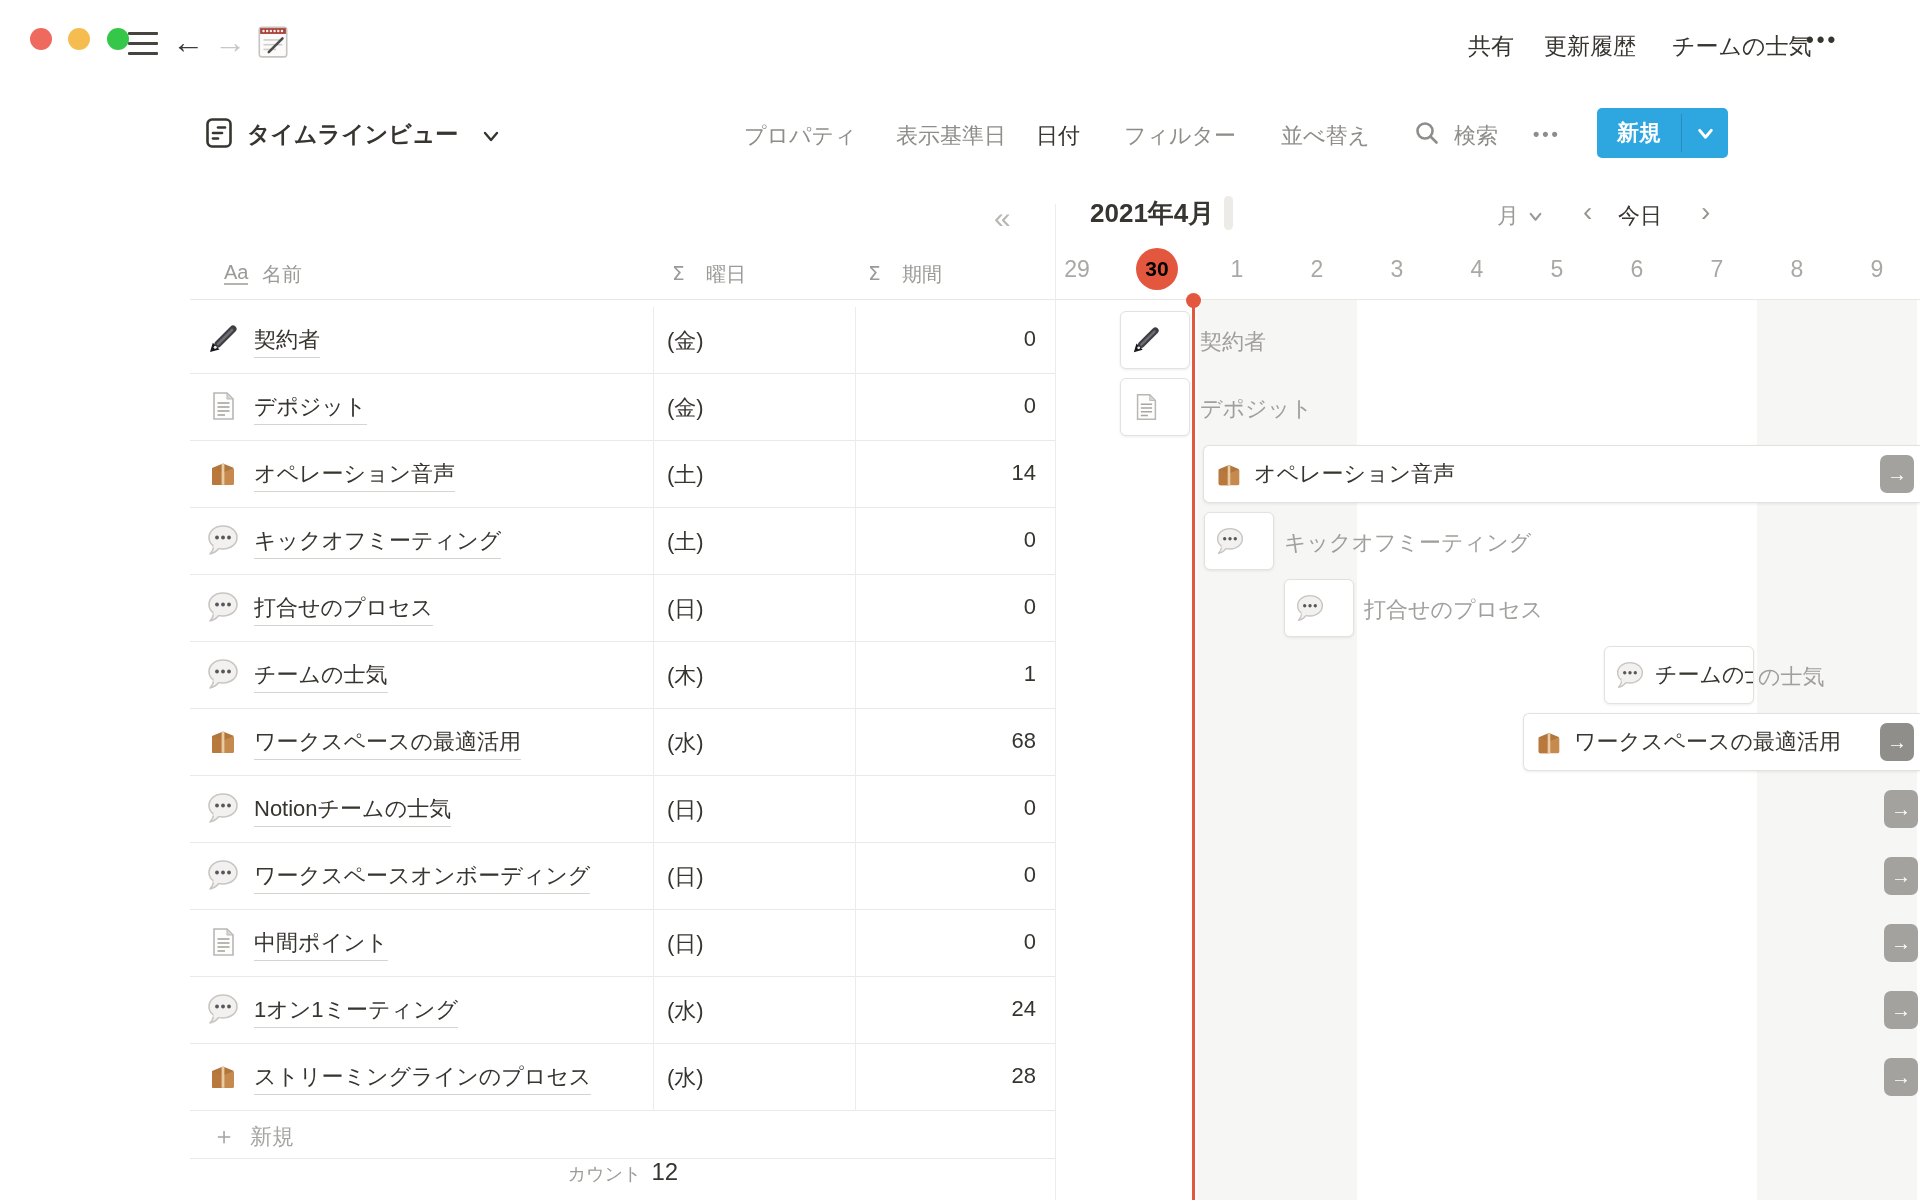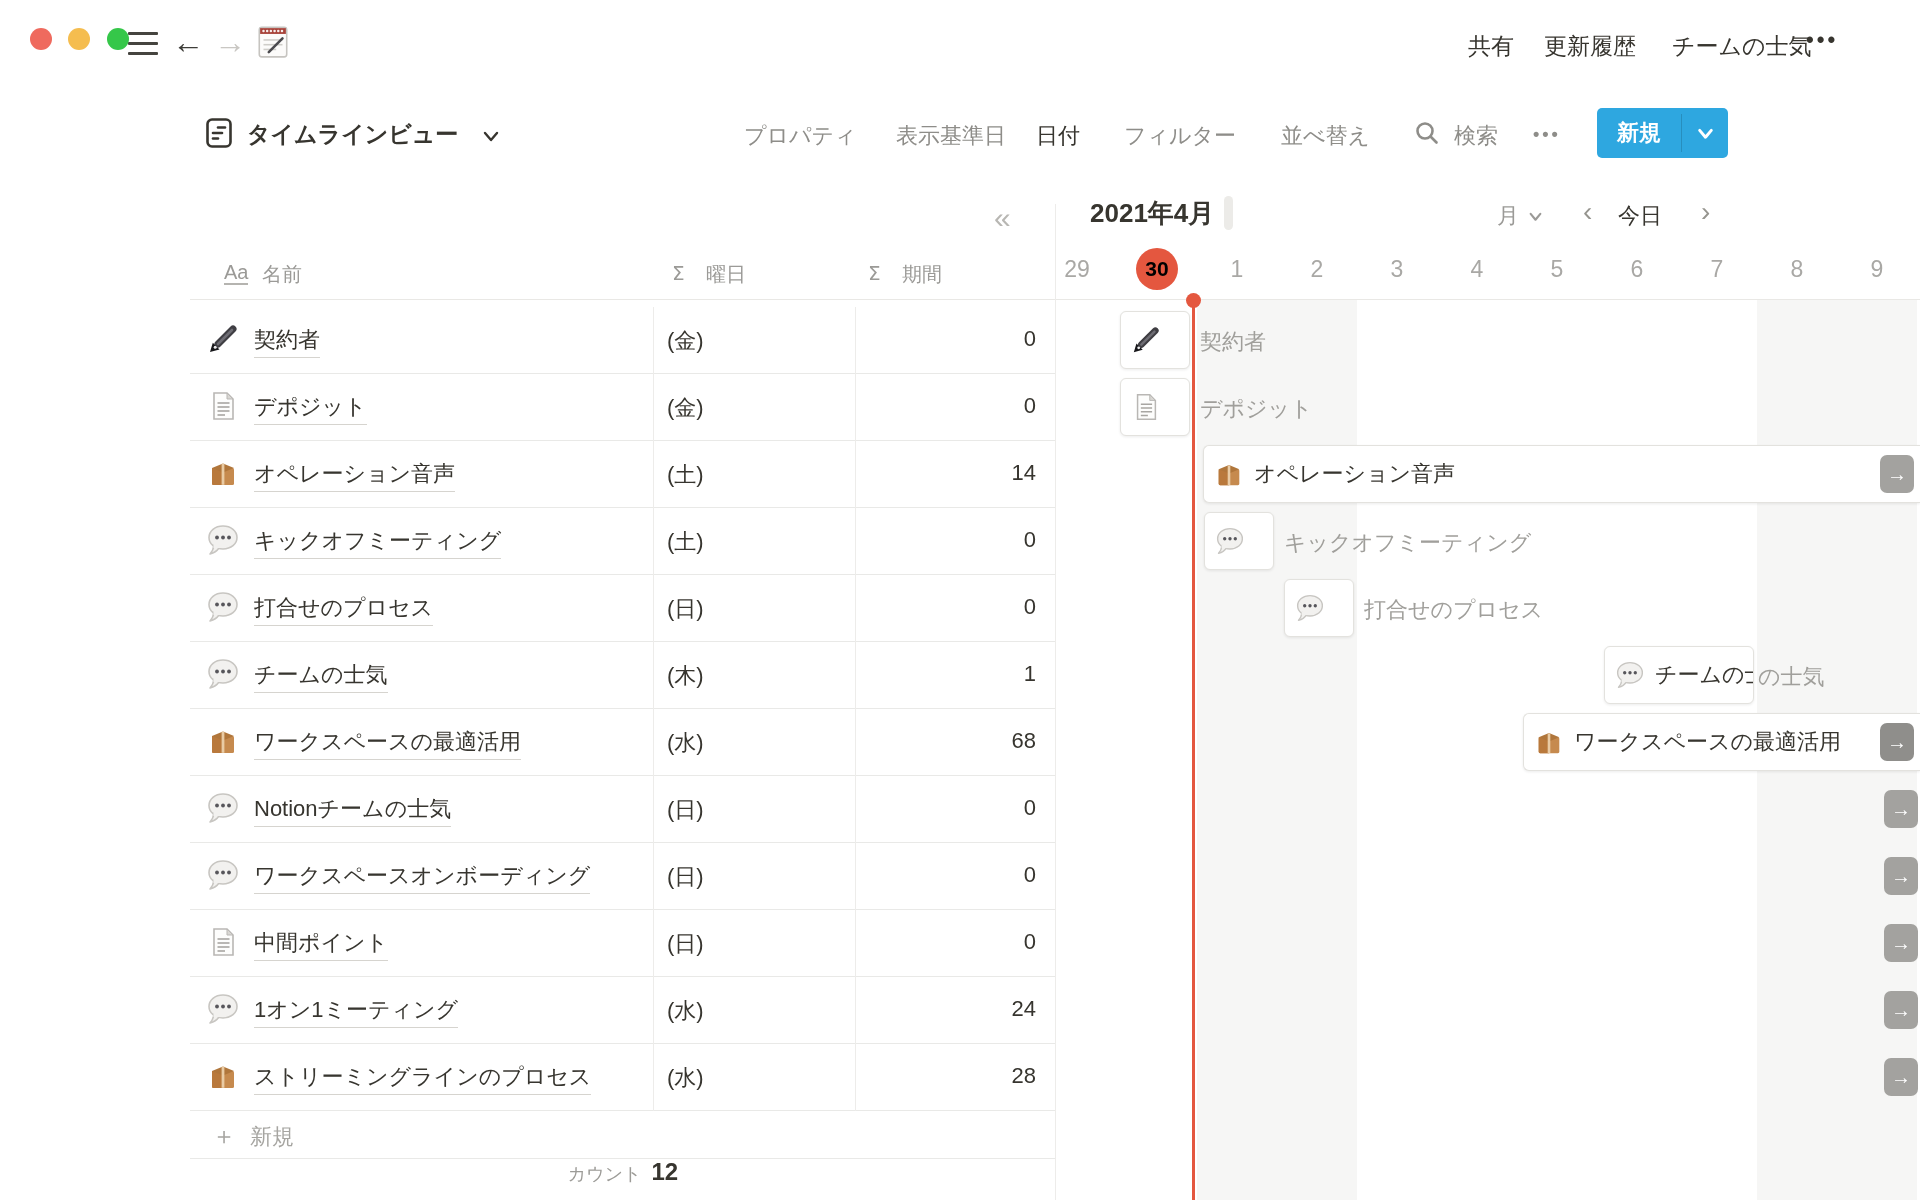--- a/index.html
+++ b/index.html
@@ -58,21 +58,21 @@
           border-bottom:1.5px solid #D6D4CF;padding-bottom:2px;white-space:nowrap;}
   .r-day{position:absolute;left:477px;top:19px;font-size:22px;}
   .r-dur{position:absolute;left:665px;width:181px;top:19px;font-size:22px;text-align:right;}
   .col-border{top:307px;width:1px;height:804px;background:#EDECEA;}
   #colb-1{left:653px}#colb-2{left:855px}
   #add-row{left:190px;top:1111px;width:866px;height:48px;border-bottom:1px solid #E9E9E7;box-sizing:border-box;
            font-size:22px;color:#A6A5A1;line-height:50px;}
   #add-row .plus{margin-left:22px;margin-right:14px;font-size:24px;}
   #table-footer{left:190px;top:1158px;width:866px;height:40px;display:flex;align-items:baseline;justify-content:center;gap:10px;}
   #count-label{font-size:18px;color:#9C9B97;}
-  #count-value{font-size:24px;font-weight:700;color:#37352F;}
+  #count-value{font-size:24px;font-weight:400;color:#37352F;}
   #panel-divider{left:1055px;top:204px;width:1px;height:996px;background:#EDECEA;}
 
   
   #tl{left:1056px;top:0;width:864px;height:1200px;overflow:hidden;}
   #tl-month{position:absolute;left:34px;top:196px;font-size:26px;font-weight:700;}
   #tl-scroll{position:absolute;left:168px;top:196px;width:9px;height:34px;border-radius:5px;background:#ECEBE8;}
   #tl-zoom{position:absolute;left:441px;top:201px;font-size:22px;color:#9B9A97;}
   #tl-zoom-chev{position:absolute;left:472px;top:209px;}
   .tl-nav{position:absolute;top:197px;font-size:28px;color:#96958F;line-height:30px;}
   #tl-prev{left:527px}#tl-next{left:645px}

